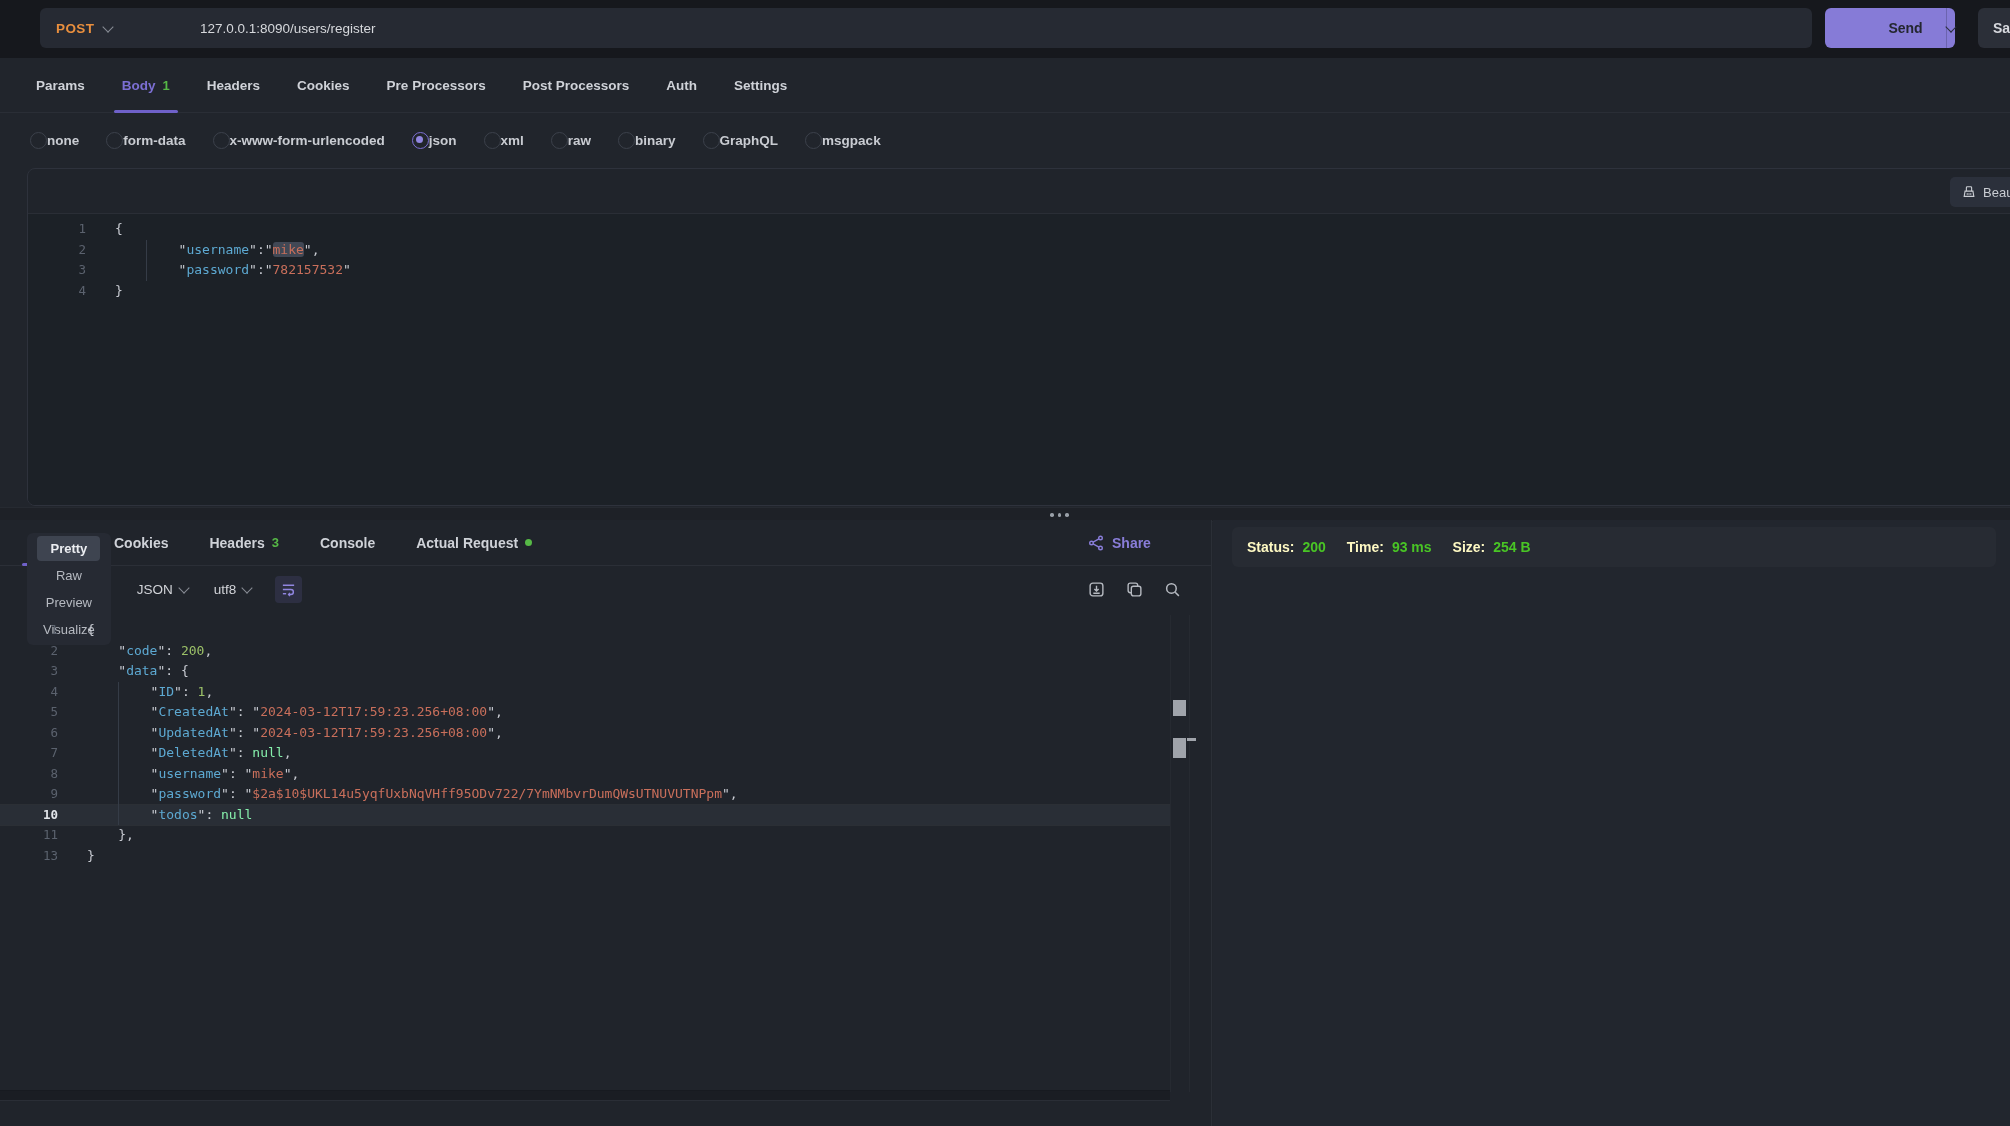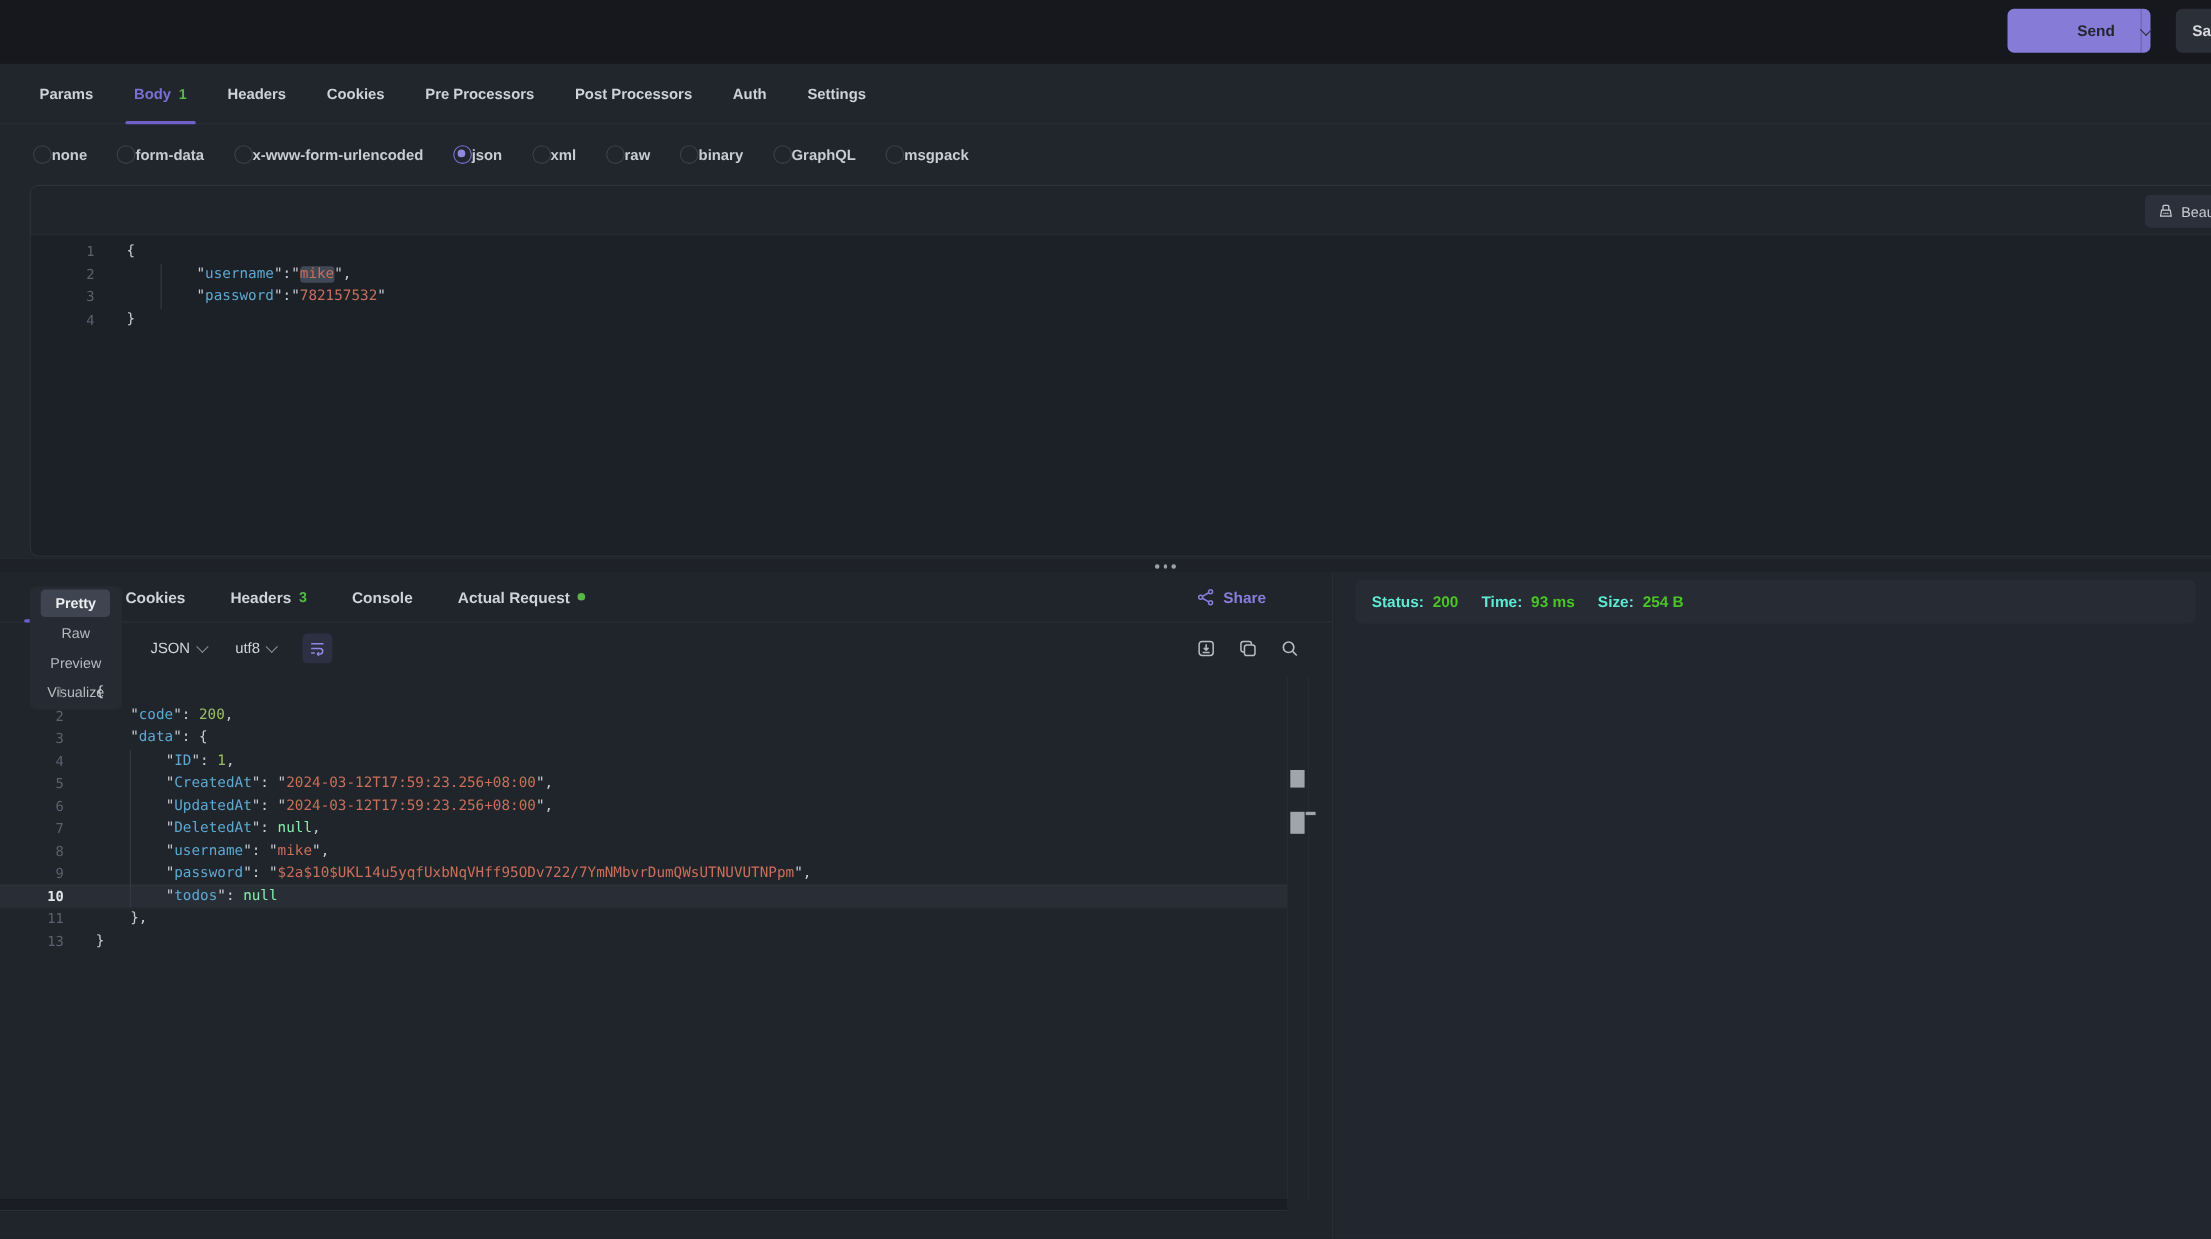--- a/index.html
+++ b/index.html
@@ -71,30 +71,37 @@
   .tool-icons{position:absolute;left:1088px;top:0;height:46px;display:flex;align-items:center;gap:21px;}
   .icon-btn{width:17px;height:17px;display:flex;align-items:center;justify-content:center;cursor:pointer;}
   .resp-code{position:absolute;left:0;top:95px;width:1170px;padding-top:5px;}
   .ruler{position:absolute;left:1170px;top:95px;width:18px;height:477px;border-left:1px solid #262a31;border-right:1px solid #262a31;}
   .marker{position:absolute;left:2px;width:13px;background:#a0a4ab;}
   .marker-tail{position:absolute;left:16px;width:9px;height:3px;background:#a0a4ab;}
   .resp-bottomline{position:absolute;left:0;top:570px;width:1170px;height:9px;background:#1a1d23;border-top:1px solid #171a20;border-bottom:1px solid #2a2e36;}
   
   .status-pill{position:absolute;left:19px;top:7px;width:764px;height:40px;background:#272b33;border-radius:6px;display:flex;align-items:center;padding-left:15px;gap:21px;box-sizing:border-box;}
   .status-group{display:flex;align-items:center;gap:8px;font-size:14px;font-weight:bold;}
-  .status-group .lbl{color:#5eead4;}
+  .status-group .lbl{color:#fef9c3;}
   .status-group .val{color:#49c525;}
   svg{display:block;}
 </style>
 </head>
 <body>
 
 <div>
 
   <header class="topbar">
+    <div class="url-box">
+      <div class="method">
+        <span class="method-label">POST</span>
+        <span class="chev"></span>
+      </div>
+      <span class="url-text">127.0.0.1:8090/users/register</span>
+    </div>
     <div class="send-btn">
       <span class="send-label">Send</span>
       <span class="send-divider"></span>
       <span class="send-caret">
           <span class="chev"></span>
         </span>
     </div>
     <div class="save-btn">Save</div>
   </header>
 

